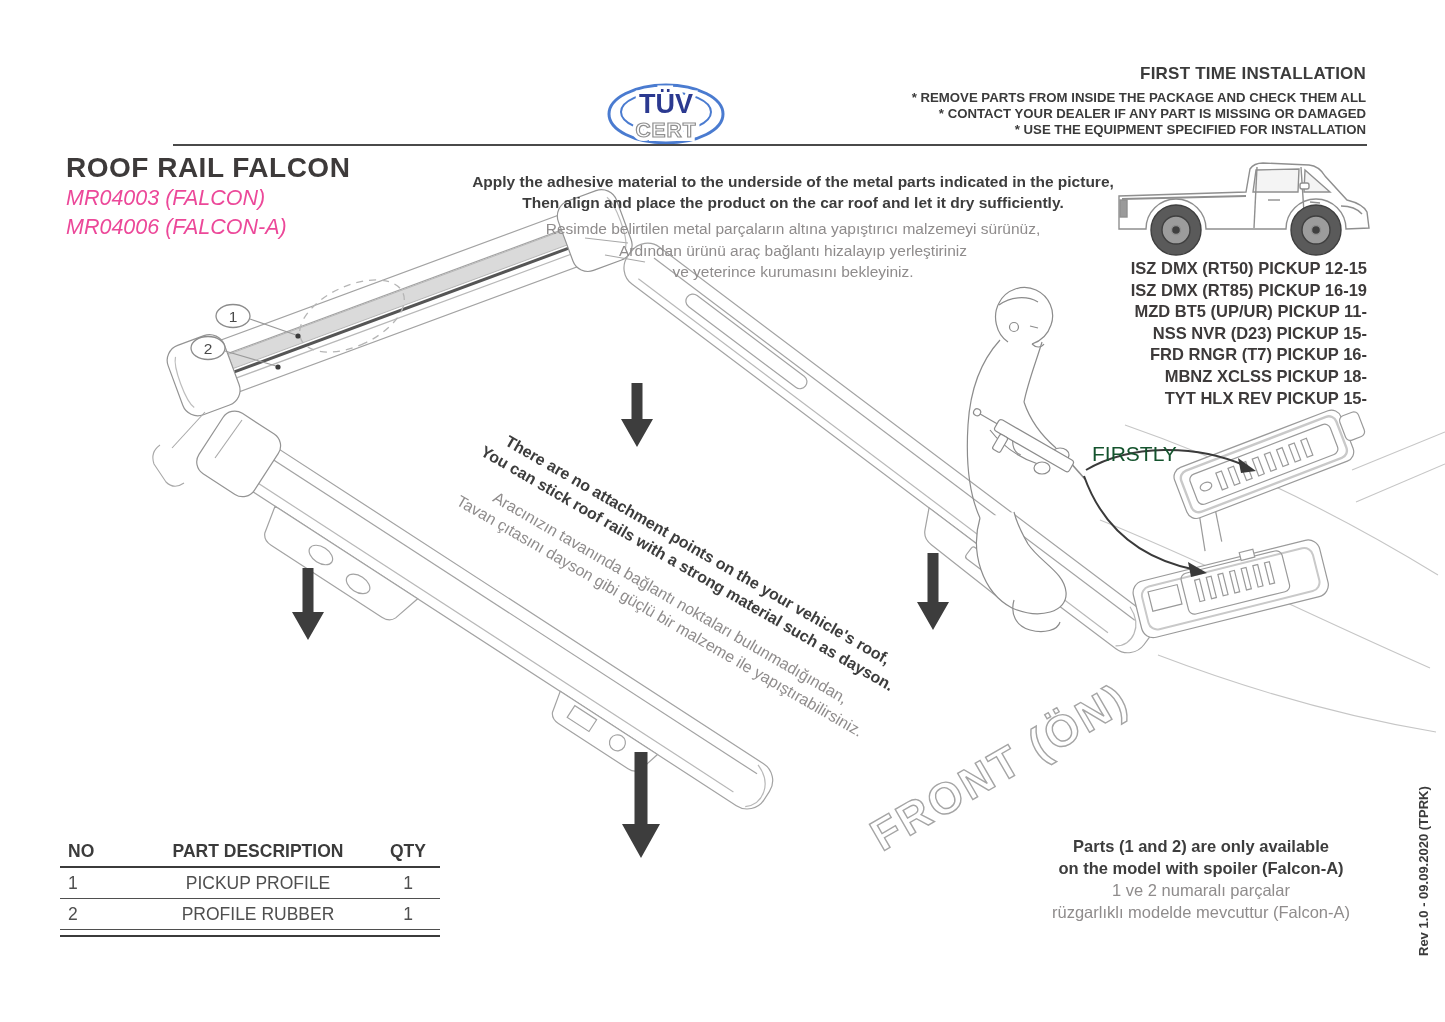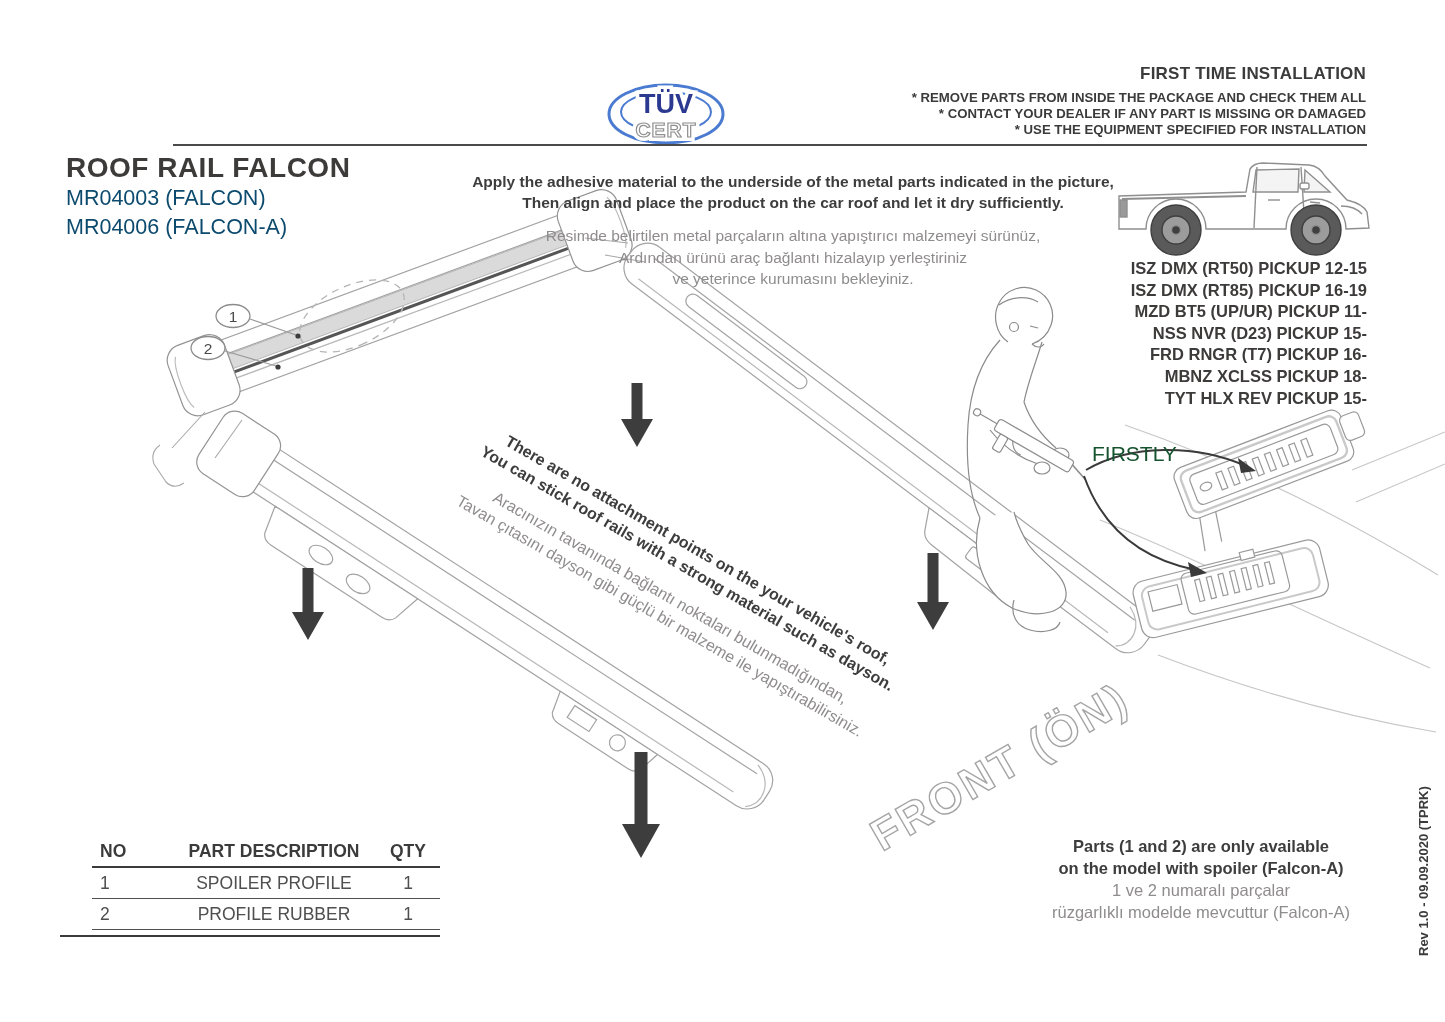--- a/index.html
+++ b/index.html
@@ -13,44 +13,44 @@
 
   
   .hdr-block{right:79px; top:64px; text-align:right; color:#3b3b3b;}
   .hdr-title{font-size:17px; font-weight:bold; letter-spacing:.2px; margin-bottom:6px;}
   .hdr-note{font-size:13.2px; font-weight:bold; line-height:15.8px;}
   .rule{left:173px; top:144px; width:1194px; height:2px; background:#4a4a4a;}
 
   
   .prod{left:66px; top:152px; color:#3d3a3a;}
   .prod-title{font-size:28px; font-weight:bold; letter-spacing:.5px;}
-  .prod-code{font-size:21.5px; color:#0c4a6e; line-height:29px;}
+  .prod-code{font-size:21.5px; font-style:italic; color:#ec4899; line-height:29px;}
   .prod-code:first-of-type{margin-top:7px;}
 
   
   .instr{left:423px; top:171px; width:740px; text-align:center;}
   .instr-en{font-size:15.5px; font-weight:bold; color:#3d3d3d; line-height:21px;}
-  .instr-tr{font-size:15.5px; color:#8f8c8c; line-height:21.5px; margin-top:12px;}
+  .instr-tr{font-size:15.5px; color:#8f8c8c; line-height:21.5px; margin-top:5px;}
 
   
   .vehicles{right:78px; top:258px; text-align:right; font-size:16.5px; font-weight:bold;
             color:#3d3a3a; line-height:21.6px;}
 
   
   .rot-note{left:452px; top:396px; width:580px; transform:rotate(30deg); transform-origin:0 0;
             text-align:center;}
   .rot-en{font-size:16px; font-weight:bold; color:#3d3d3d; line-height:21px;}
   .rot-tr{font-size:16px; color:#8f8c8c; line-height:21px;}
   .rot-gap{height:13px;}
 
   .firstly{left:1092px; top:442px; font-size:21px; font-weight:normal; color:#14532d;}
 
   
   .ptable{left:60px; top:841px; width:380px; color:#3b3b3b;}
-  .prow{display:flex; align-items:flex-end;margin-left:32px;}
+  .prow{display:flex; align-items:flex-end;}
   .phead{font-size:17.5px; font-weight:bold; border-bottom:2px solid #3b3b3b; padding-bottom:4px;}
   .pdata{font-size:17.5px; color:#4f4f4f; border-bottom:1.6px solid #4f4f4f; padding:5px 0 4px 0;}
   .c-no{width:72px; padding-left:8px;}
   .c-desc{flex:1; text-align:center;}
   .c-qty{width:64px; text-align:center;}
   .pbottom{height:5px; border-bottom:2.5px solid #3b3b3b;}
 
   
   .avail{left:1036px; top:835px; width:330px; text-align:center;}
   .avail-en{font-size:16.5px; font-weight:bold; color:#3d3d3d; line-height:22px;}
@@ -286,21 +286,21 @@
   <div class="abs txt firstly">FIRSTLY</div>
 
   <div class="abs txt ptable">
     <div class="prow phead">
       <div class="c-no">NO</div>
       <div class="c-desc">PART DESCRIPTION</div>
       <div class="c-qty">QTY</div>
     </div>
     <div class="prow pdata">
       <div class="c-no">1</div>
-      <div class="c-desc">SPOILER PROFILE</div>
+      <div class="c-desc">PICKUP PROFILE</div>
       <div class="c-qty">1</div>
     </div>
     <div class="prow pdata">
       <div class="c-no">2</div>
       <div class="c-desc">PROFILE RUBBER</div>
       <div class="c-qty">1</div>
     </div>
     <div class="pbottom"></div>
   </div>
 

